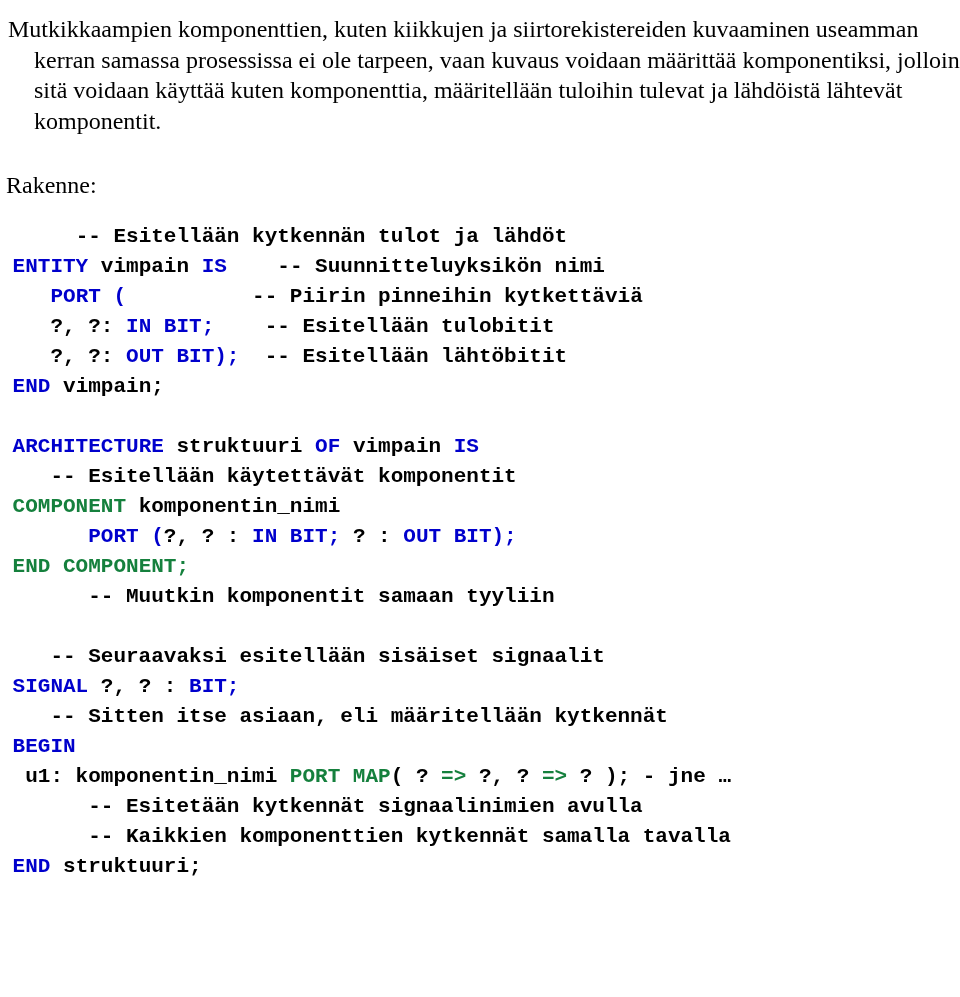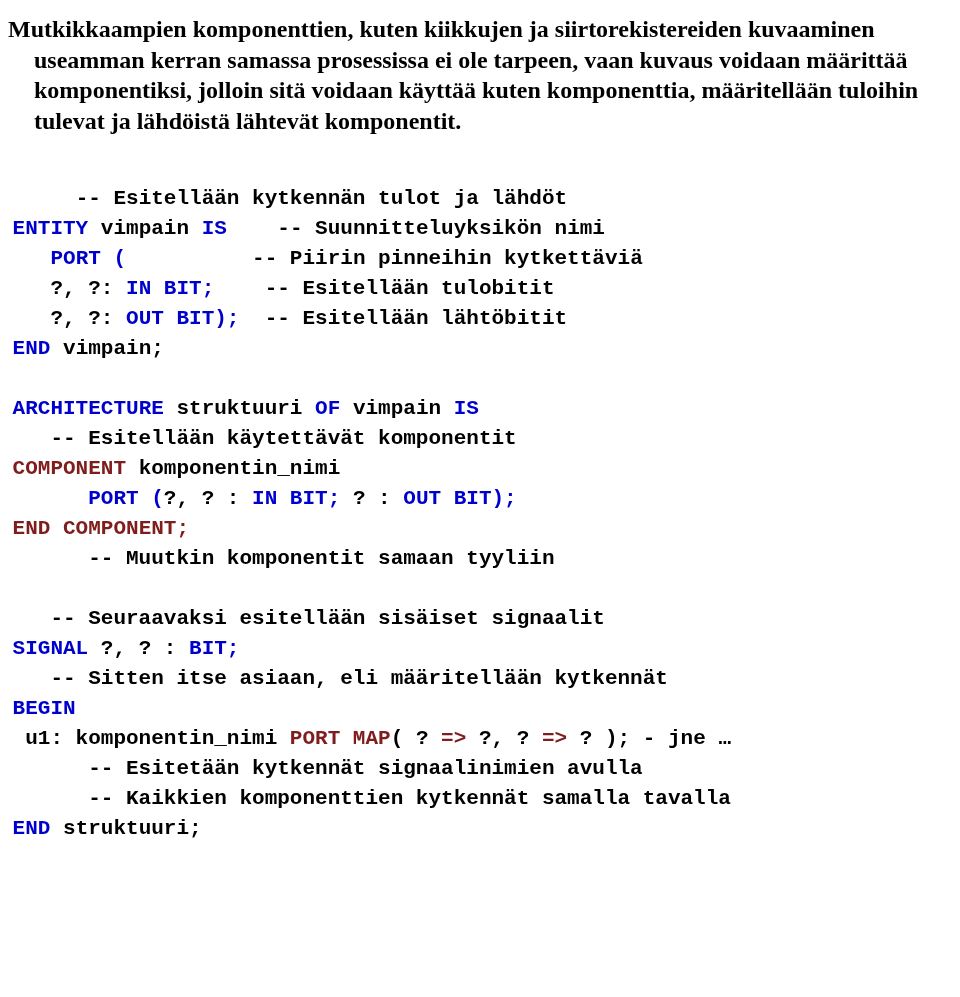--- a/index.html
+++ b/index.html
@@ -29,25 +29,24 @@
     font-weight: bold;
     font-size: 31px;
     line-height: 36px;
     letter-spacing: -0.2px;
     margin: 6px 0 0 8px;
     white-space: nowrap;
   }
 
   
   .prose {
-    margin: 14px 0 0 0;
+    margin: 14px 0 8px 0;
     padding: 0;
     font-size: 24px;
     line-height: 30.5px;
-    font-weight: bold;
   }
   .prose p {
     margin: 0 0 0 0;
     padding: 0;
   }
   .prose p.hang {
     padding-left: 26px;
     text-indent: -26px;
     margin-left: 8px;
     max-width: 944px;
@@ -71,31 +70,32 @@
     letter-spacing: 0px;
   }
   .code .line {
     white-space: pre;
     min-height: 30px;
   }
   .code .blank {
     height: 30px;
   }
   .kw   { color: #0000CC; text-align: right; }   
-  .red  { color: #7f1d1d; }   
+  .red  { color: #15803d; }   
   .blk  { color: #000000; }   
 </style>
 </head>
 <body>
 
 <div class="page">
 
 
   <div class="prose">
     <p class="hang">Mutkikkaampien komponenttien, kuten kiikkujen ja siirtorekistereiden kuvaaminen useamman kerran samassa prosessissa ei ole tarpeen, vaan kuvaus voidaan määrittää komponentiksi, jolloin sitä voidaan käyttää kuten komponenttia, määritellään tuloihin tulevat ja lähdöistä lähtevät komponentit.</p>
   </div>
 
   <div class="spacer-md"></div>
 
+  <div class="rakenne">Rakenne:</div>
 
   <pre class="code" id="code-root"><div class="line"><span class="blk">      </span><span class="blk">-- Esitellään kytkennän tulot ja lähdöt</span></div><div class="line"><span class="blk"> </span><span class="kw">ENTITY</span><span class="blk"> vimpain </span><span class="kw">IS</span><span class="blk">    -- Suunnitteluyksikön nimi</span></div><div class="line"><span class="blk">    </span><span class="kw">PORT (</span><span class="blk">          -- Piirin pinneihin kytkettäviä</span></div><div class="line"><span class="blk">    ?, ?: </span><span class="kw">IN BIT;</span><span class="blk">    -- Esitellään tulobitit</span></div><div class="line"><span class="blk">    ?, ?: </span><span class="kw">OUT BIT);</span><span class="blk">  -- Esitellään lähtöbitit</span></div><div class="line"><span class="blk"> </span><span class="kw">END</span><span class="blk"> vimpain;</span></div><div class="line blank">&nbsp;</div><div class="line"><span class="blk"> </span><span class="kw">ARCHITECTURE</span><span class="blk"> struktuuri </span><span class="kw">OF</span><span class="blk"> vimpain </span><span class="kw">IS</span></div><div class="line"><span class="blk">    -- Esitellään käytettävät komponentit</span></div><div class="line"><span class="blk"> </span><span class="red">COMPONENT</span><span class="blk"> komponentin_nimi</span></div><div class="line"><span class="blk">       </span><span class="kw">PORT (</span><span class="blk">?, ? : </span><span class="kw">IN BIT;</span><span class="blk"> ? : </span><span class="kw">OUT BIT);</span></div><div class="line"><span class="blk"> </span><span class="red">END COMPONENT;</span></div><div class="line"><span class="blk">       -- Muutkin komponentit samaan tyyliin</span></div><div class="line blank">&nbsp;</div><div class="line"><span class="blk">    -- Seuraavaksi esitellään sisäiset signaalit</span></div><div class="line"><span class="blk"> </span><span class="kw">SIGNAL</span><span class="blk"> ?, ? : </span><span class="kw">BIT;</span></div><div class="line"><span class="blk">    -- Sitten itse asiaan, eli määritellään kytkennät</span></div><div class="line"><span class="blk"> </span><span class="kw">BEGIN</span></div><div class="line"><span class="blk">  u1: komponentin_nimi </span><span class="red">PORT MAP</span><span class="blk">( ? </span><span class="red">=&gt;</span><span class="blk"> ?, ? </span><span class="red">=&gt;</span><span class="blk"> ? ); - jne …</span></div><div class="line"><span class="blk">       -- Esitetään kytkennät signaalinimien avulla</span></div><div class="line"><span class="blk">       -- Kaikkien komponenttien kytkennät samalla tavalla</span></div><div class="line"><span class="blk"> </span><span class="kw">END</span><span class="blk"> struktuuri;</span></div></pre>
 
 </div>
 
 </body></html>

